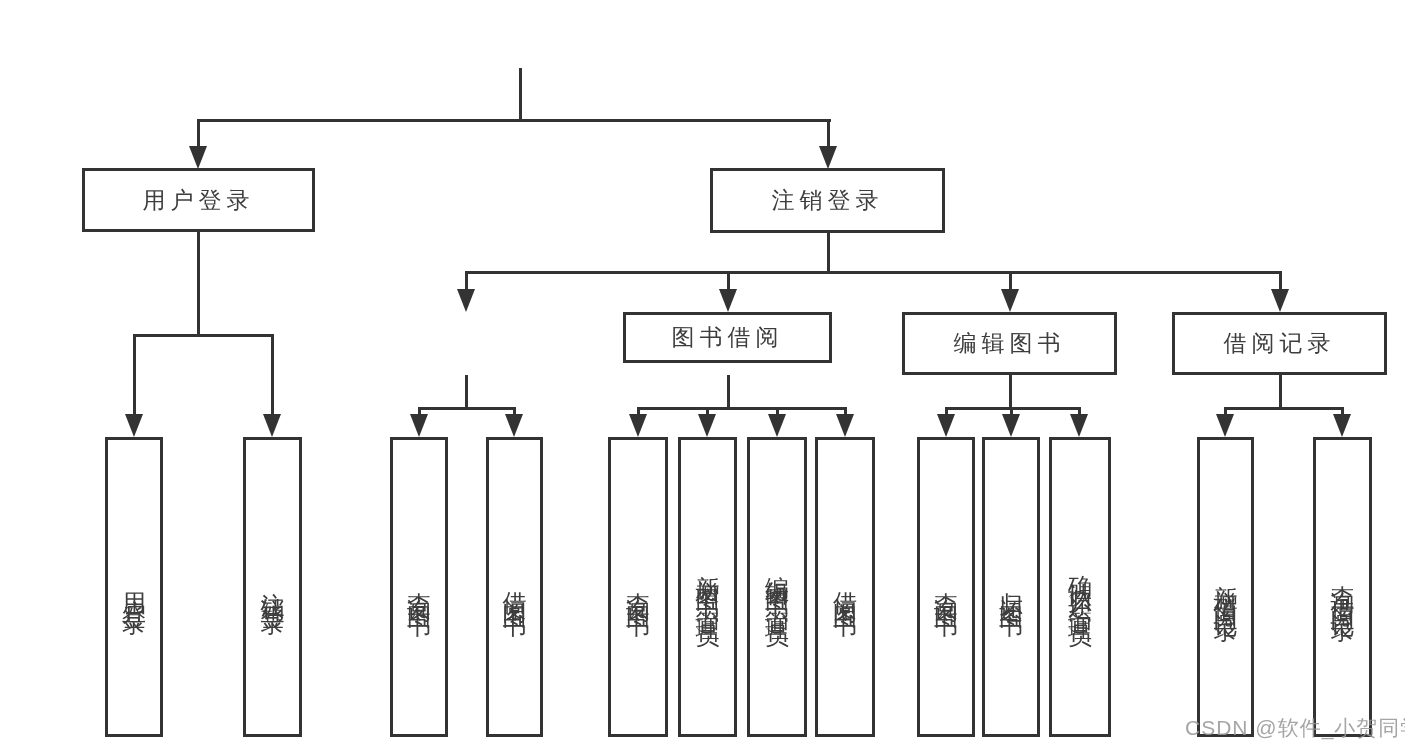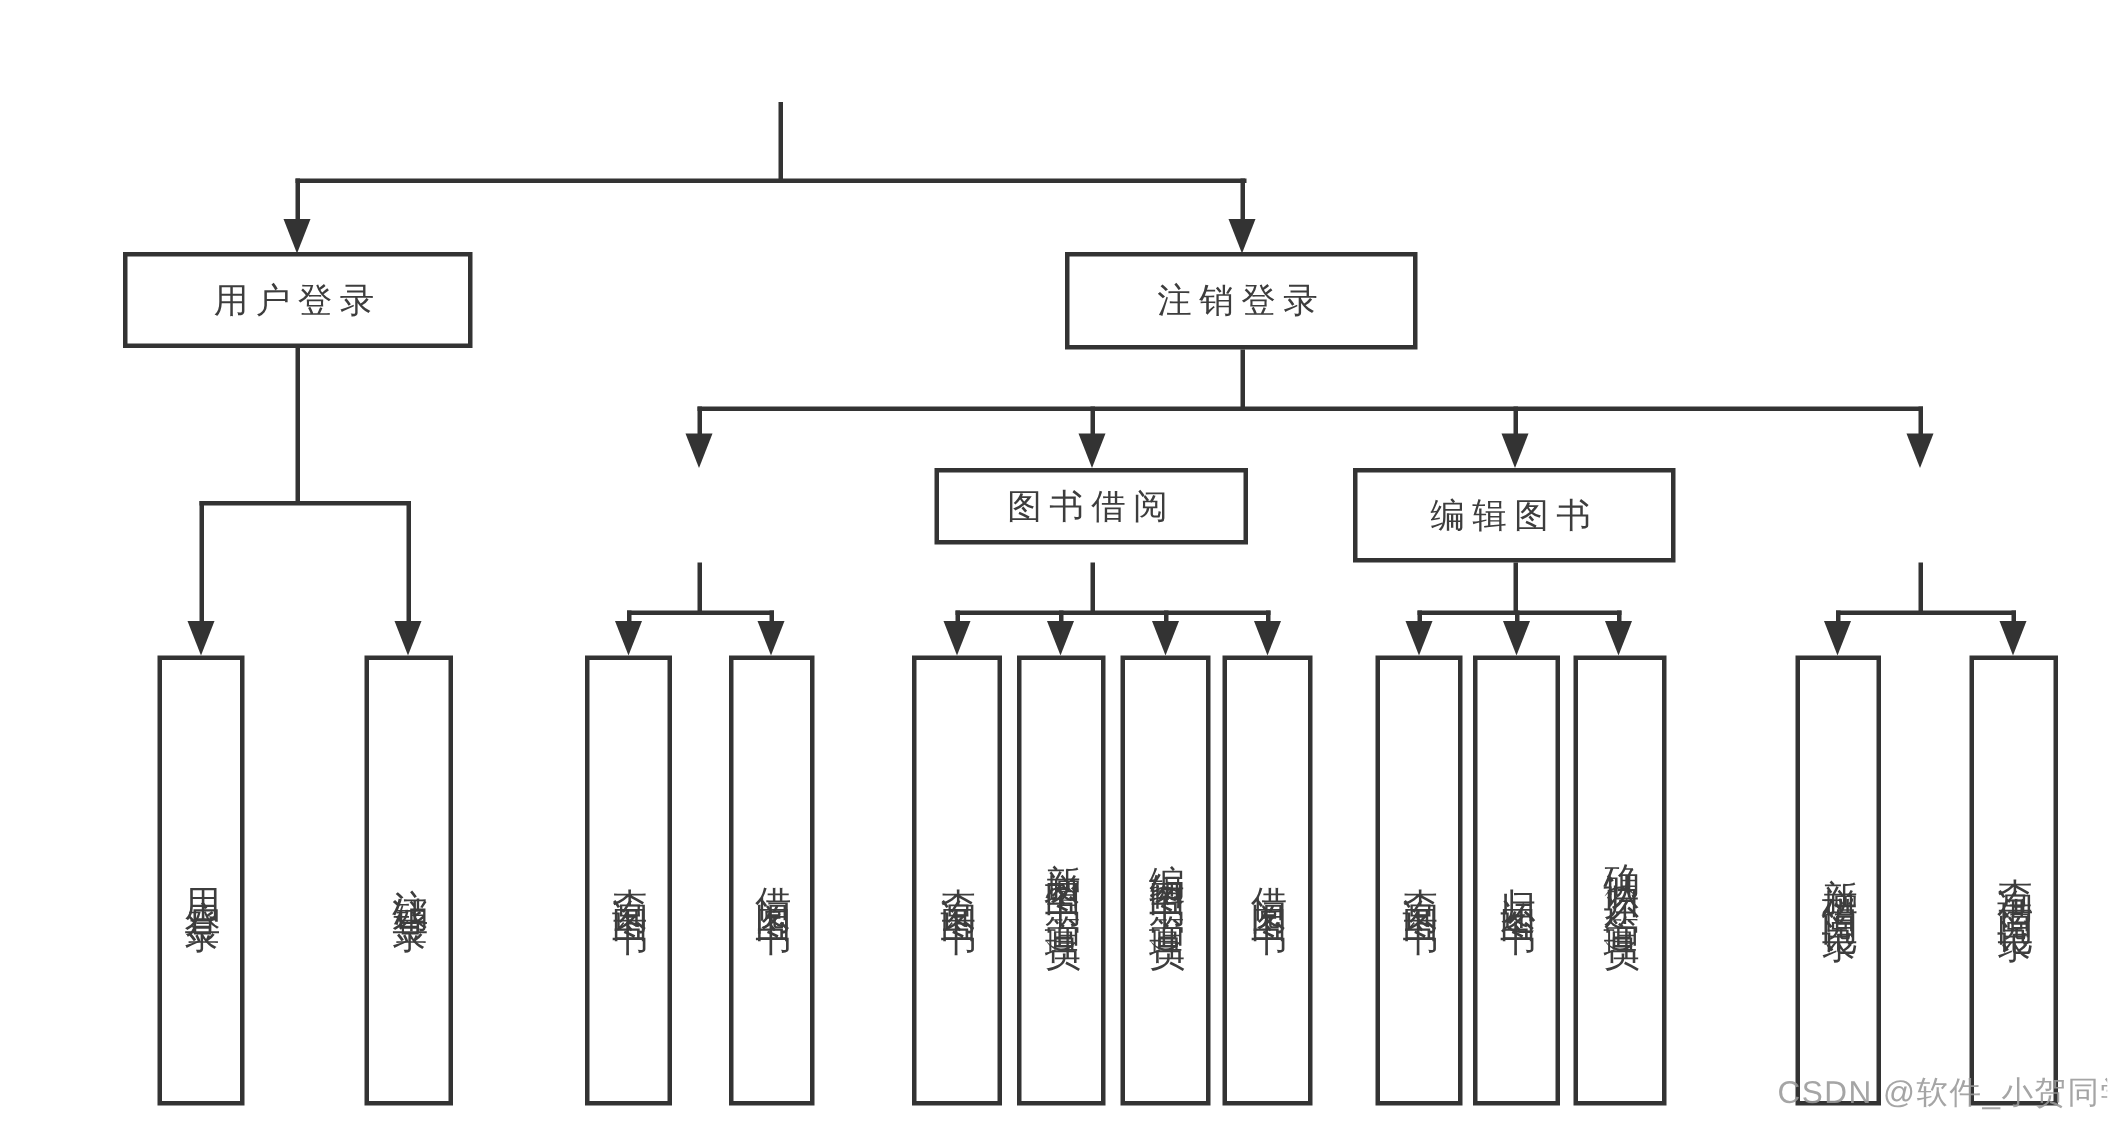--- a/index.html
+++ b/index.html
@@ -56,20 +56,21 @@
 <body>
 
 <div class="canvas">
 
 
   <div class="node" style="left:82px;top:168px;width:233px;height:64px;">用户登录</div>
   <div class="node" style="left:710px;top:168px;width:235px;height:65px;">注销登录</div>
 
   <div class="node" style="left:623px;top:312px;width:209px;height:51px;">图书借阅</div>
   <div class="node" style="left:902px;top:312px;width:215px;height:63px;">编辑图书</div>
+  <div class="node" style="left:1172px;top:312px;width:215px;height:63px;">借阅记录</div>
 
   <div class="node vnode" style="left:105px;top:437px;width:58px;height:300px;">用户登录</div>
   <div class="node vnode" style="left:243px;top:437px;width:59px;height:300px;">注销登录</div>
 
   <div class="node vnode" style="left:390px;top:437px;width:58px;height:300px;">查询图书</div>
   <div class="node vnode" style="left:486px;top:437px;width:57px;height:300px;">借阅图书</div>
 
   <div class="node vnode" style="left:608px;top:437px;width:60px;height:300px;">查询图书</div>
   <div class="node vnode" style="left:678px;top:437px;width:59px;height:300px;">新增图书（管理员）</div>
   <div class="node vnode" style="left:747px;top:437px;width:60px;height:300px;">编辑图书（管理员）</div>

